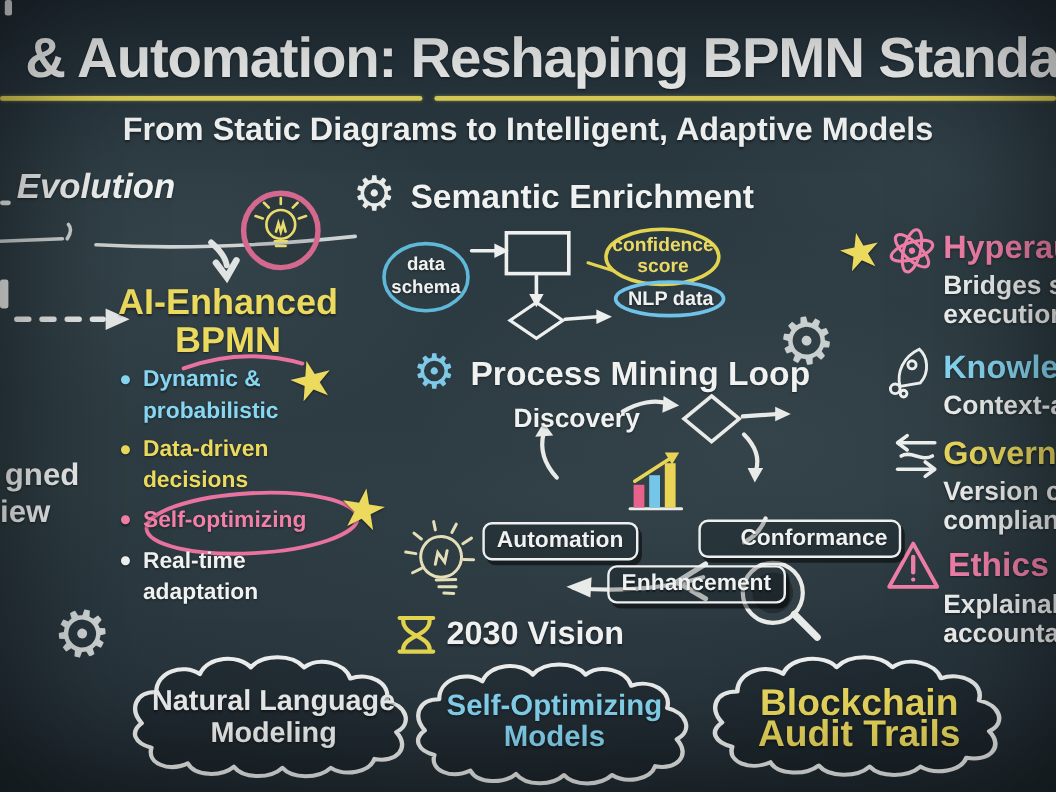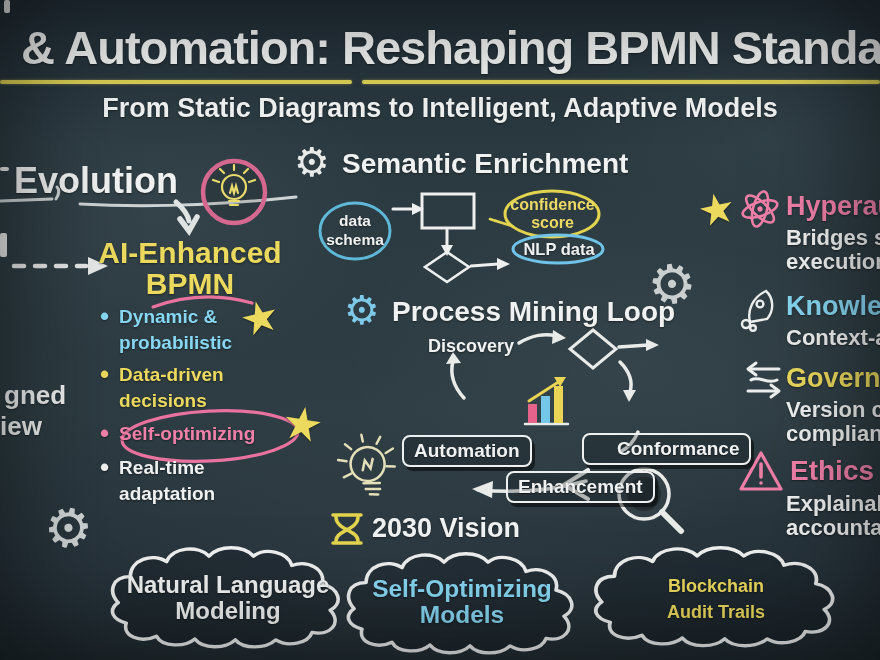--- a/index.html
+++ b/index.html
@@ -166,21 +166,21 @@
     </g>
   </svg>
 
   <div class="t white" style="left:10px;top:20px;font-size:47px;letter-spacing:-1px;margin-left:11px;">&amp; Automation: Reshaping BPMN Standa</div>
   <div class="ul-seg" style="left:0;width:352px;"></div>
   <div class="ul-seg" style="left:362px;width:518px;"></div>
   <div class="t white center" style="left:0;right:0;top:93px;font-size:27px;">From Static Diagrams to Intelligent, Adaptive Models</div>
   <div class="chalkmark" style="left:4px;top:0;width:6px;height:13px;"></div>
 
   <div class="chalkmark" style="left:0;top:167px;width:9px;height:4px;"></div>
-  <div class="t white" style="left:14px;top:160px;font-size:36px;">Evolution</div>
+  <div class="t white" style="left:14px;top:140px;font-size:29px;font-style:italic;">Evolution</div>
   <div class="chalkmark" style="left:0;top:233px;width:7px;height:24px;"></div>
 
   <div class="t yellow center" style="left:70px;top:237px;width:240px;font-size:30px;line-height:31px;white-space:normal;">
     <div>AI-Enhanced</div>
     <div>BPMN</div>
   </div>
 
   <div class="bullet-item" style="left:100px;top:304px;">
     <span class="bullet-dot cyan">•</span>
     <div class="bullet-text cyan" style="white-space:normal;">
@@ -227,21 +227,21 @@
     <div>schema</div>
   </div>
   <div class="t center" style="left:505px;top:196px;width:95px;font-size:16px;line-height:18px;white-space:normal;color:#ecd964;">
     <div>confidence</div>
     <div>score</div>
   </div>
   <div class="t white center" style="left:514px;top:240px;width:90px;font-size:16.5px;">NLP data</div>
 
   <span class="t glyph" style="left:344px;top:290px;font-size:40px;color:#7ec8e8;">⚙</span>
   <div class="t white" style="left:392px;top:296px;font-size:28px;">Process Mining Loop</div>
-  <div class="t white" style="left:428px;top:336px;font-size:18px;">Discovery</div>
+  <div class="t white" style="left:428px;top:336px;font-size:22px;">Discovery</div>
   <div class="pbox" style="left:402px;top:399px;">Automation</div>
   <div class="pbox" style="left:582px;top:397px;padding-left:33px;">Conformance</div>
   <div class="pbox" style="left:506px;top:435px;">Enhancement</div>
 
   <div class="t white" style="left:372px;top:513px;font-size:27px;">2030 Vision</div>
 
   <span class="t yellow glyph" style="left:698px;top:189px;font-size:42px;transform:rotate(-12deg);">★</span>
   <div class="t pink" style="left:786px;top:191px;font-size:27px;">Hyperau</div>
   <div class="t white" style="left:786px;top:225px;font-size:22px;">Bridges st</div>
   <div class="t white" style="left:786px;top:249px;font-size:22px;">execution</div>
@@ -258,19 +258,19 @@
   <div class="t white" style="left:786px;top:515px;font-size:22px;">accountab</div>
 
   <div class="cloud-label white" style="left:118px;top:572px;width:220px;font-size:24px;">
     <div>Natural Language</div>
     <div>Modeling</div>
   </div>
   <div class="cloud-label cyan" style="left:352px;top:576px;width:220px;font-size:24.5px;">
     <div>Self-Optimizing</div>
     <div>Models</div>
   </div>
-  <div class="cloud-label yellow" style="left:606px;top:573px;width:220px;font-size:18px;">
+  <div class="cloud-label yellow" style="left:606px;top:573px;width:220px;font-size:31px;">
     <div>Blockchain</div>
     <div>Audit Trails</div>
   </div>
 
   <div class="vignette"></div>
 </div>
 
 </body></html>

